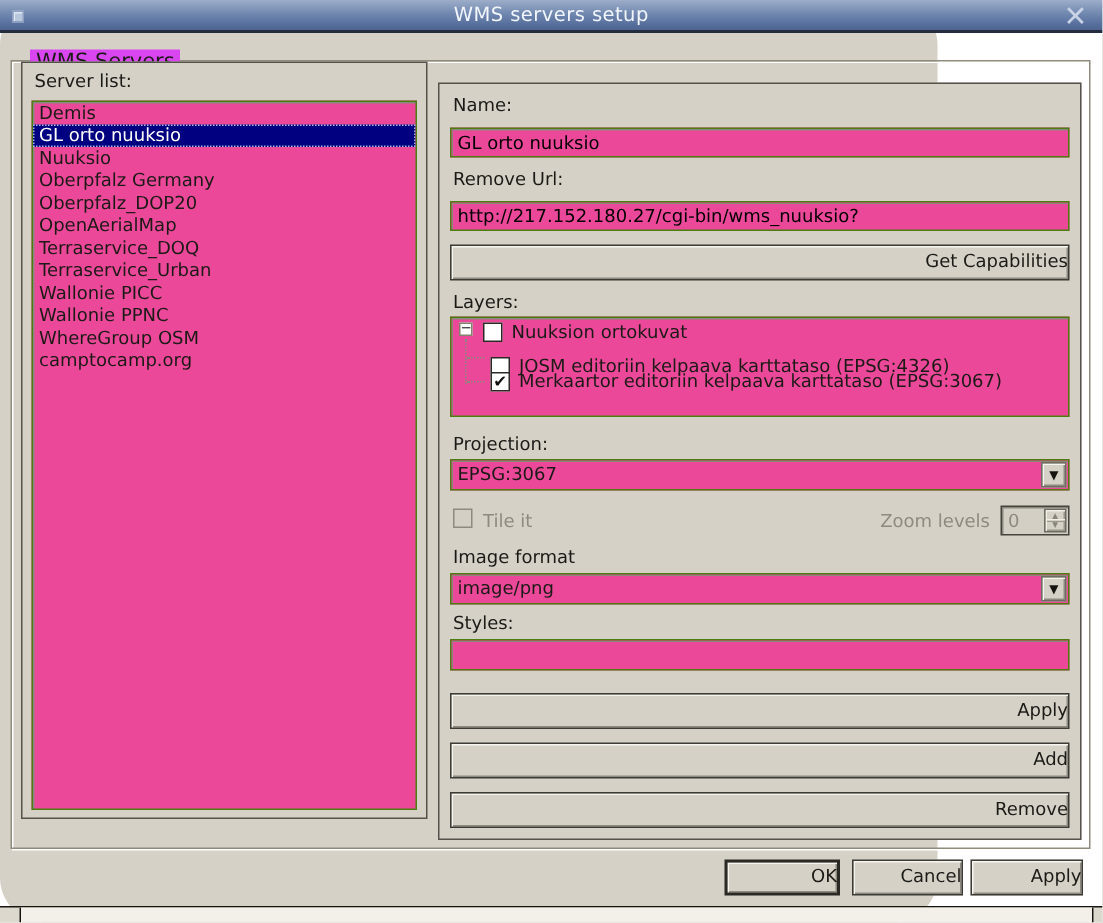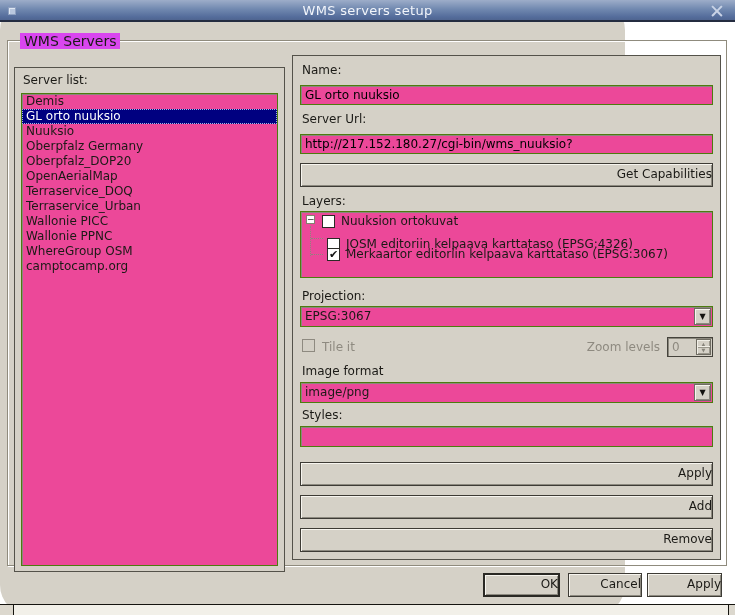--- a/index.html
+++ b/index.html
@@ -17,21 +17,21 @@
     color:#f2f5fb; font-size:13px; letter-spacing:0.3px; }
   #close-icon { position:absolute; right:6px; top:-1px; width:24px; height:24px;
     color:#c9d3e6; font-size:19px; font-weight:100; text-align:center; line-height:24px; cursor:default; }
 
   
   #groupbox { position:absolute; left:7px; top:40px; width:720px; height:526px;
     border:1px solid #8f8b7d; box-shadow:inset 1px 1px 0 #ffffff, 1px 1px 0 #ffffff; }
   #group-label { position:absolute; left:12px; top:-8px; background:#d946ef; padding:0 4px; font-size:14px; }
 
   .panel { position:absolute; border:1px solid #54524a; background:#d5d1c7; }
-  #left-panel  { left:6px;  top:26px; width:271px; height:505px; }
+  #left-panel  { left:6px;  top:0; width:271px; height:505px; }
   #right-panel { left:284px; top:14px; width:429px; height:505px; }
 
   .lbl { position:absolute; font-size:12px; white-space:nowrap; }
   .lbl-dis { color:#8e8a80; }
 
   
   .sunken { background:#ec4899; border:1px solid #4d7c0f;
     box-shadow:inset 1px 1px 0 #8a877c; }
   input.field { position:absolute; height:20px; font:12px "DejaVu Sans", sans-serif;
     padding:0 4px; outline:none; }
@@ -118,21 +118,21 @@
         <div class="list-item">WhereGroup OSM</div>
         <div class="list-item">camptocamp.org</div>
       </div>
     </div>
 
     <div id="right-panel" class="panel">
 
       <div class="lbl" style="left:9px; top:7px;">Name:</div>
       <input class="field sunken" style="left: 7px; right: 7px; width: 413px; top: 29px;" readonly="" value="GL orto nuuksio">
 
-      <div class="lbl" style="left:9px; top:56px;">Server Url:</div>
+      <div class="lbl" style="left:9px; top:56px;">Remove Url:</div>
       <input class="field sunken" style="left: 7px; width: 413px; top: 78px;" readonly="" value="http://217.152.180.27/cgi-bin/wms_nuuksio?">
 
       <div class="btn" style="left:7px; right:7px; top:107px; height:24px;">Get Capabilities</div>
 
       <div class="lbl" style="left:9px; top:138px;">Layers:</div>
       <div id="layers-tree" class="sunken">
         <div class="expander">−</div>
         <div class="tree-vline"></div>
         <div class="tree-hline" style="top:26px;"></div>
         <div class="tree-hline" style="top:42px;"></div>

